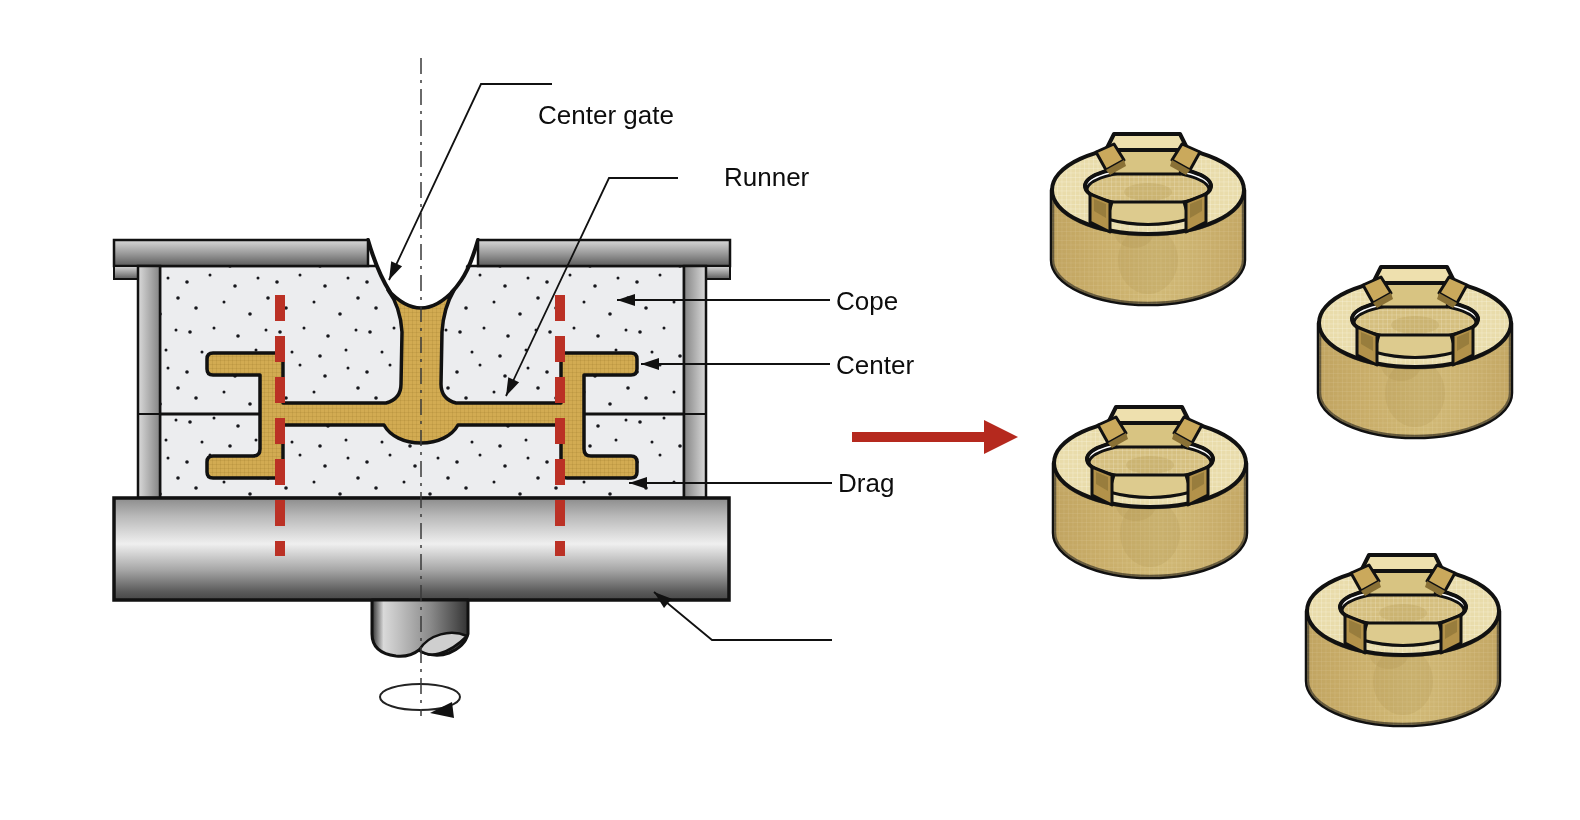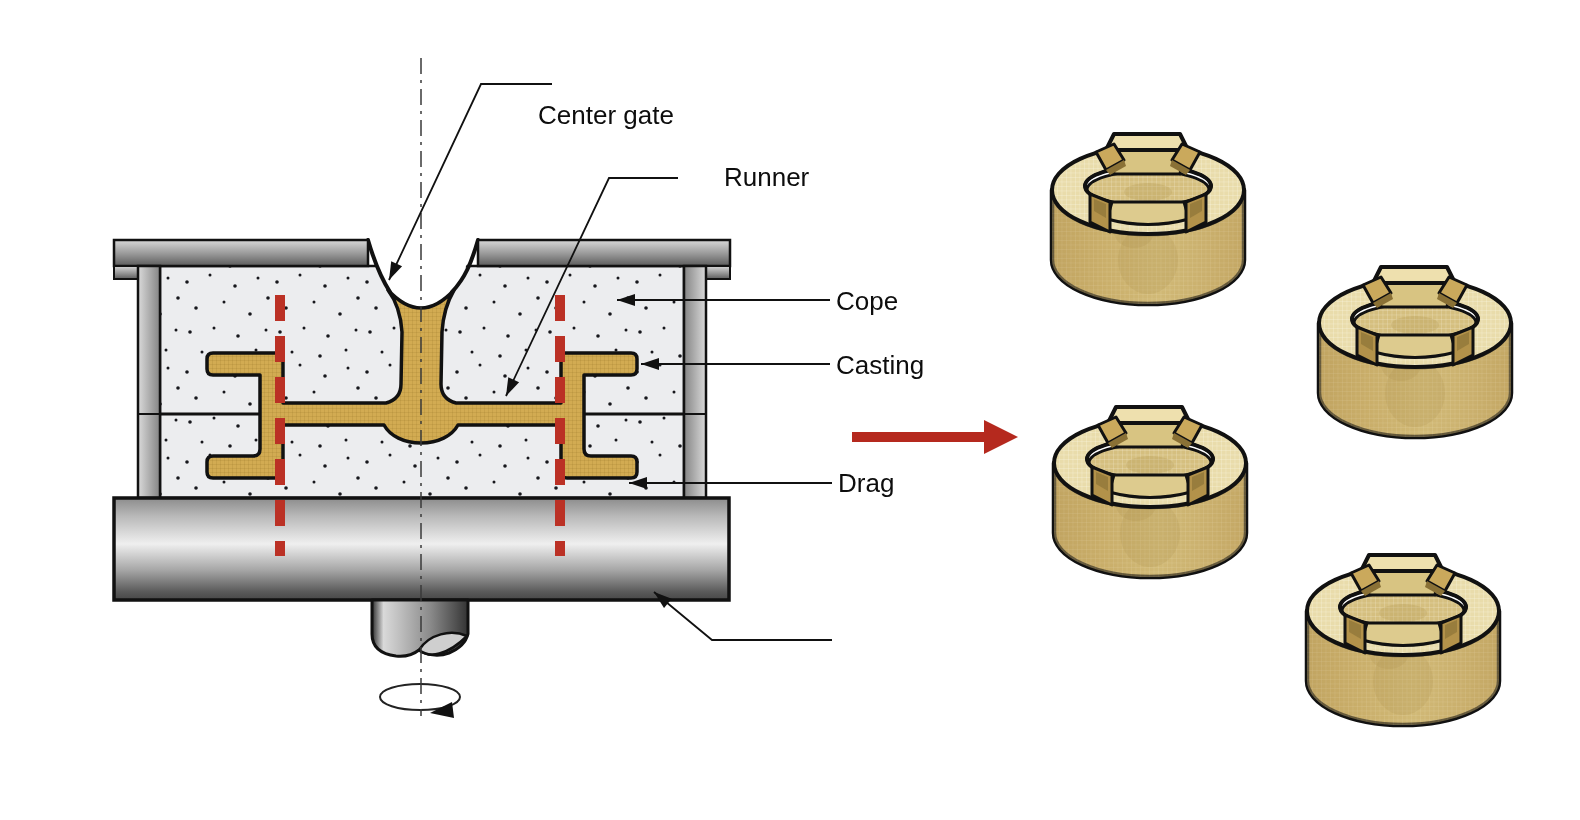--- a/index.html
+++ b/index.html
@@ -187,16 +187,16 @@
     <use href="#cast3d" transform="translate(1048,132)"></use>
     <use href="#cast3d" transform="translate(1315,265)"></use>
     <use href="#cast3d" transform="translate(1050,405)"></use>
     <use href="#cast3d" transform="translate(1303,553)"></use>
   </g>
 </svg>
 
 <div class="lbl" style="left:538px;top:66px;margin-top:32px;">Center gate</div>
 <div class="lbl" style="left:684px;top:160px;margin-left:40px;">Runner</div>
 <div class="lbl" style="left:836px;top:284px;">Cope</div>
-<div class="lbl" style="left:836px;top:348px;">Casting</div>
+<div class="lbl" style="left:836px;top:348px;">Center</div>
 <div class="lbl" style="left:838px;top:466px;">Drag</div>
 
 </div>
 
 </body></html>

